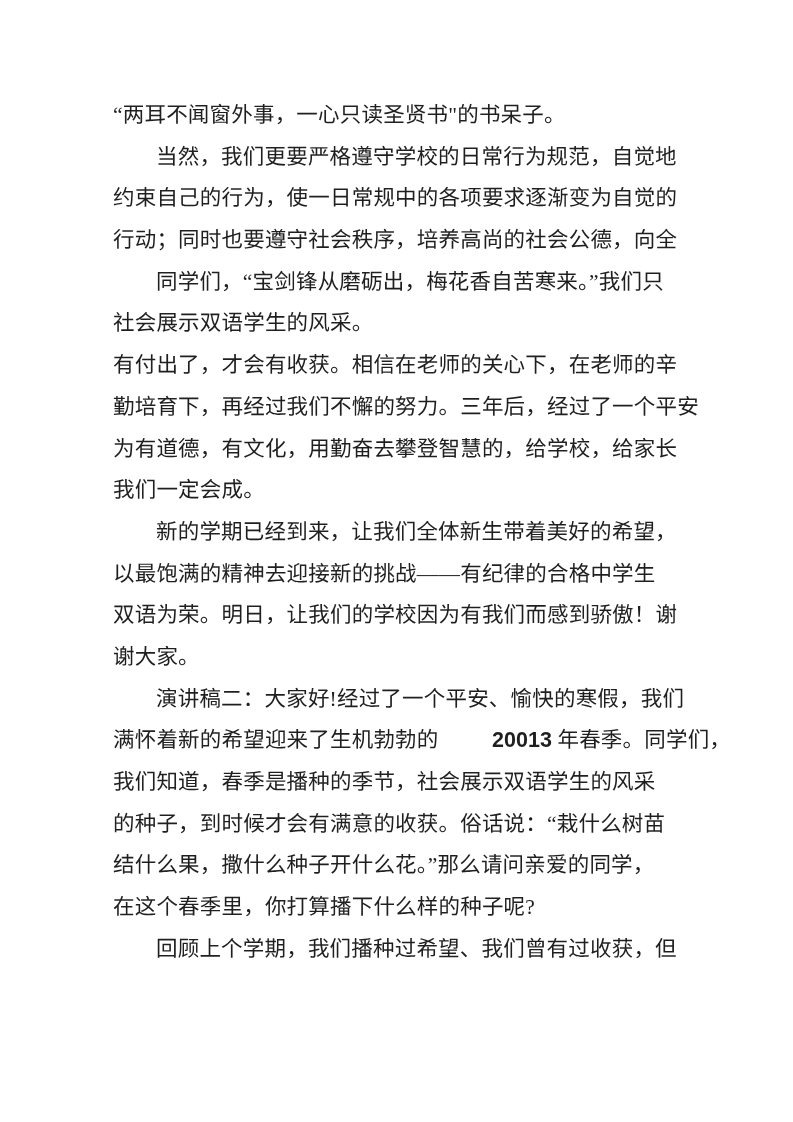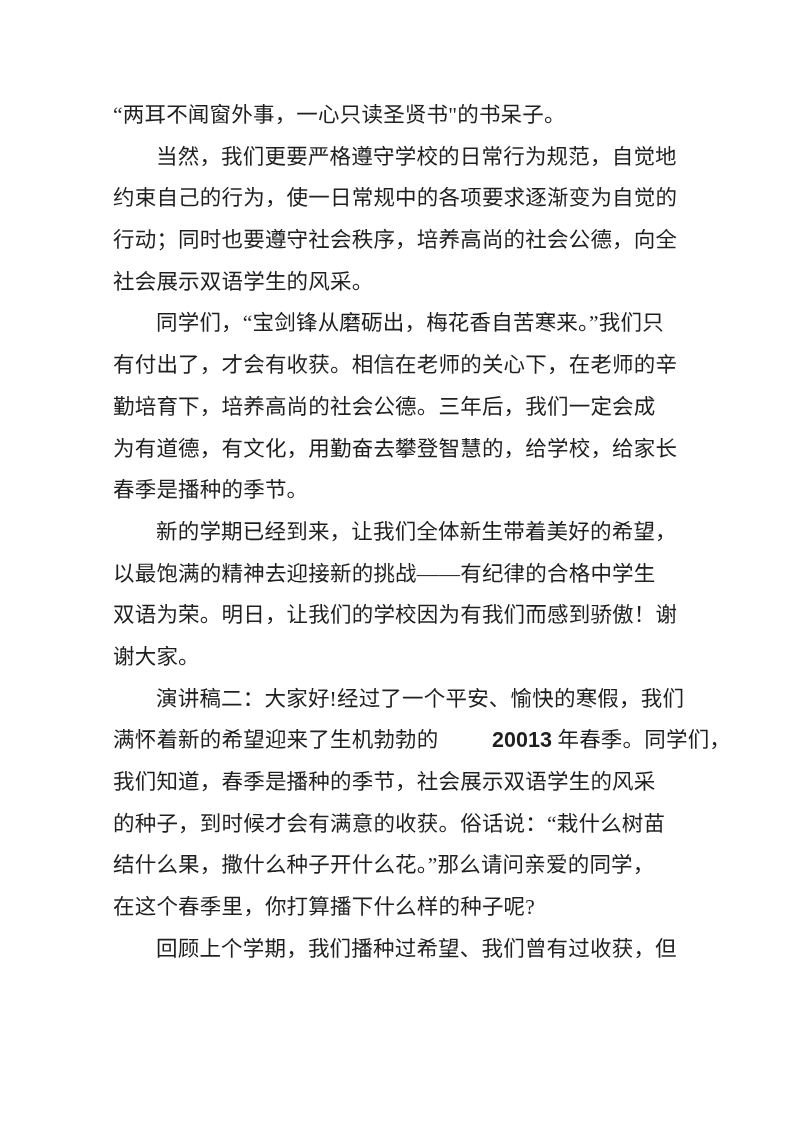--- a/index.html
+++ b/index.html
@@ -36,26 +36,26 @@
   }
 </style>
 </head>
 <body>
 
 <div class="page" style="background: rgb(255, 255, 255); color: rgb(31, 31, 31);">
     <div class="line">“两耳不闻窗外事，一心只读圣贤书"的书呆子。</div>
     <div class="line indent">当然，我们更要严格遵守学校的日常行为规范，自觉地</div>
     <div class="line">约束自己的行为，使一日常规中的各项要求逐渐变为自觉的</div>
     <div class="line">行动；同时也要遵守社会秩序，培养高尚的社会公德，向全</div>
+    <div class="line indent">同学们，“宝剑锋从磨砺出，梅花香自苦寒来。”我们只</div>
     <div class="line">社会展示双语学生的风采。</div>
-    <div class="line indent">同学们，“宝剑锋从磨砺出，梅花香自苦寒来。”我们只</div>
     <div class="line">有付出了，才会有收获。相信在老师的关心下，在老师的辛</div>
-    <div class="line">勤培育下，培养高尚的社会公德。三年后，我们一定会成</div>
+    <div class="line">勤培育下，再经过我们不懈的努力。三年后，经过了一个平安</div>
     <div class="line">为有道德，有文化，用勤奋去攀登智慧的，给学校，给家长</div>
-    <div class="line">春季是播种的季节。</div>
+    <div class="line">我们一定会成。</div>
     <div class="line indent">新的学期已经到来，让我们全体新生带着美好的希望，</div>
     <div class="line">以最饱满的精神去迎接新的挑战——有纪律的合格中学生</div>
     <div class="line">双语为荣。明日，让我们的学校因为有我们而感到骄傲！谢</div>
     <div class="line">谢大家。</div>
     <div class="line indent">演讲稿二：大家好!经过了一个平安、愉快的寒假，我们</div>
     <div class="line"><span>满怀着新的希望迎来了生机勃勃的 </span><span class="numeral">20013</span><span> 年春季。同学们，</span></div>
     <div class="line">我们知道，春季是播种的季节，社会展示双语学生的风采</div>
     <div class="line">的种子，到时候才会有满意的收获。俗话说：“栽什么树苗</div>
     <div class="line">结什么果，撒什么种子开什么花。”那么请问亲爱的同学，</div>
     <div class="line">在这个春季里，你打算播下什么样的种子呢?</div>

